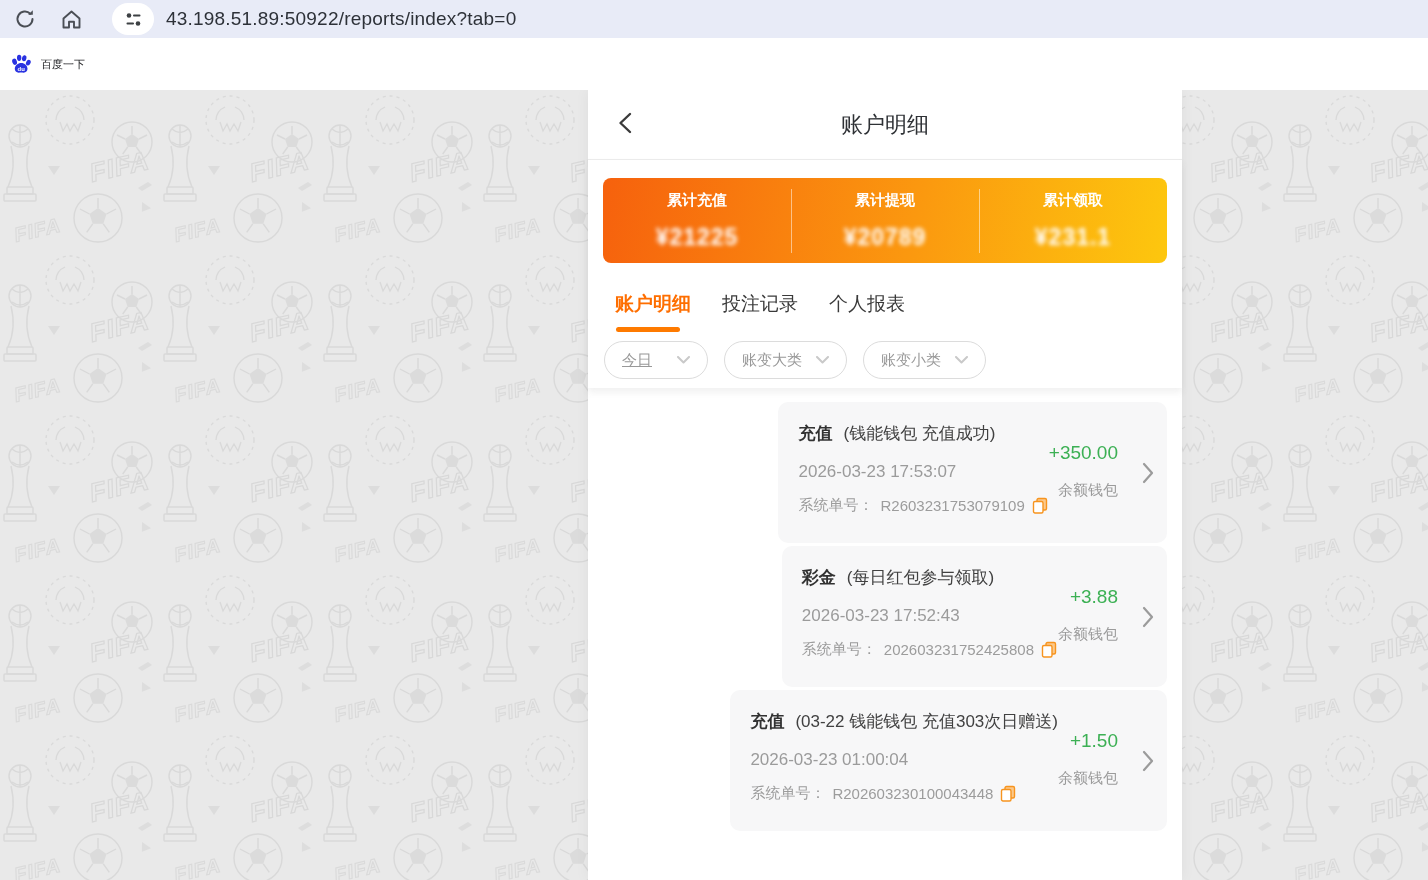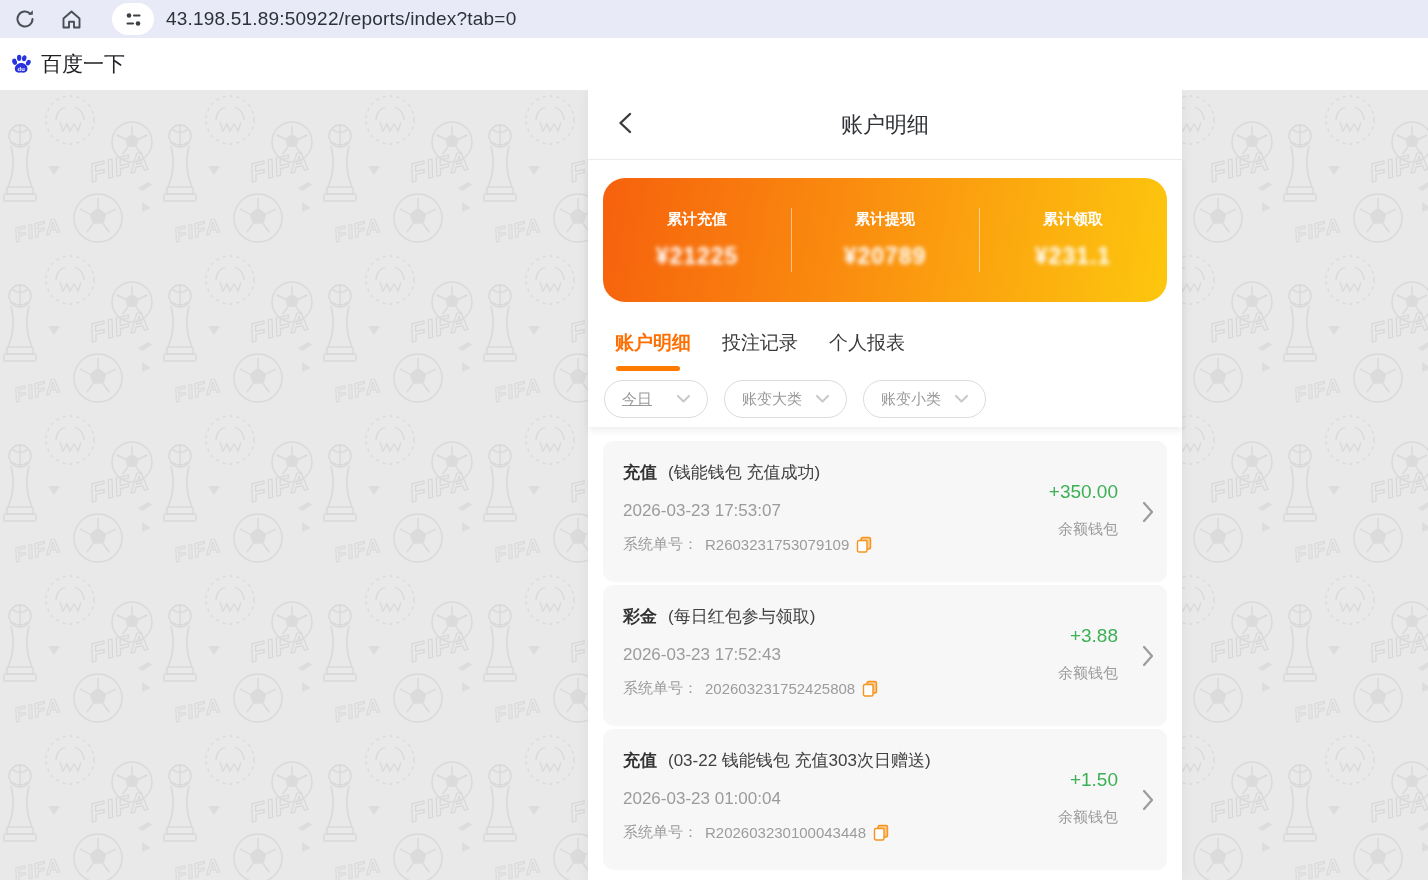--- a/index.html
+++ b/index.html
@@ -8,58 +8,58 @@
 
   
   .toolbar { height:38px; background:#e8ebf7; display:flex; align-items:center; }
   .tb-btn { width:34px; height:34px; display:flex; align-items:center; justify-content:center; margin-left:8px; }
   .site-pill { width:42px; height:32px; border-radius:16px; background:#fff; display:flex;
                align-items:center; justify-content:center; margin-left:24px; }
   .url-text { margin-left:12px; font-size:19px; color:#2d3138; letter-spacing:.2px; }
 
   .bookmarks { height:52px; background:#fff; display:flex; align-items:center; }
   .bk-item { display:flex; align-items:center; gap:9px; margin-left:10px; }
-  .bk-label { font-size:21px; color:#202124; }
+  .bk-label { font-size:11px; color:#202124; }
 
   
   .content { position:relative; height:790px; background:#e9e9e9; overflow:hidden; }
   .pattern-layer { position:absolute; inset:0; }
 
   .panel { position:absolute; left:556px; top:0; width:594px; height:790px; background:#fff;
            box-shadow:0 0 14px rgba(0,0,0,.05); display:flex; flex-direction:column;margin-left:32px; }
 
   .panel-header { height:70px; position:relative; border-bottom:1px solid #ececec; flex:none; }
   .back-btn { position:absolute; left:27px; top:50%; transform:translateY(-50%); cursor:pointer; }
   .page-title { position:absolute; left:0; right:0; top:50%; transform:translateY(-50%);
                 text-align:center; font-size:22px; color:#2e3135; font-weight:500; }
 
   .header-block { background:#fff; box-shadow:0 4px 7px rgba(110,110,110,.10); position:relative; z-index:2; flex:none; }
 
-  .stats-card { margin:18px 15px 0; height:124px; border-radius:22px; color:#fff;
+  .stats-card { margin:18px 15px 0; height:85px; border-radius:8px; color:#fff;
                 background:linear-gradient(100deg,#f6610d 0%,#fb980f 55%,#fdc70e 100%);
                 display:flex; align-items:center;justify-content:space-between; }
   .stat { flex:1; text-align:center; position:relative; }
   .stat + .stat::before { content:""; position:absolute; left:0; top:50%; transform:translateY(-50%);
                           width:1px; height:64px; background:rgba(255,255,255,.5); }
   .stat-label { font-size:15px; font-weight:700; }
   .stat-value { font-size:23px; font-weight:700; margin-top:14px; filter:blur(2.2px); letter-spacing:1px; }
 
   .tabs { display:flex; gap:31px; margin:28px 0 0 27px; }
   .tab { font-size:19px; color:#3a3a3a; padding-bottom:15px; position:relative; cursor:pointer; }
   .tab.active { color:#fe6e00; font-weight:700; }
   .tab-underline { position:absolute; left:1px; bottom:0; width:64px; height:5px;
                    border-radius:3px; background:#fe7a00; }
 
   .filters { display:flex; gap:16px; margin:9px 0 0 16px; padding-bottom:9px; }
   .filter-pill { height:38px; border:1px solid #dcdcdc; border-radius:19px; background:#fff;
                  display:flex; align-items:center; justify-content:space-between;
                  padding:0 17px; gap:14px; color:#999; font-size:15px; cursor:pointer; }
   .filter-pill.first { min-width:104px;text-decoration:underline; }
 
-  .txn-list { padding:14px 15px 0; display:flex; flex-direction:column; gap:3px; overflow:hidden; }
+  .txn-list { padding:14px 15px 0; display:flex; flex-direction:column; gap:3px; overflow:hidden;align-items:flex-end; }
   .txn-card { background:#f7f7f8; border-radius:10px; height:141px; display:flex;
               padding:0 13px 0 20px; cursor:pointer; }
   .txn-main { flex:1; padding-top:20px; min-width:0; }
   .txn-title-row { font-size:17px; display:flex; align-items:baseline; gap:11px; white-space:nowrap; }
   .txn-type { font-weight:700; color:#323232; }
   .txn-desc { color:#414141; }
   .txn-time { margin-top:17px; color:#9b9b9b; font-size:17px; }
   .txn-order { margin-top:14px; color:#9c9c9c; font-size:15px; display:flex; align-items:center; gap:7px; }
   .txn-right { display:flex; flex-direction:column; align-items:flex-end; padding-top:40px; }
   .txn-amount { font-size:19px; color:#3cb054; }

